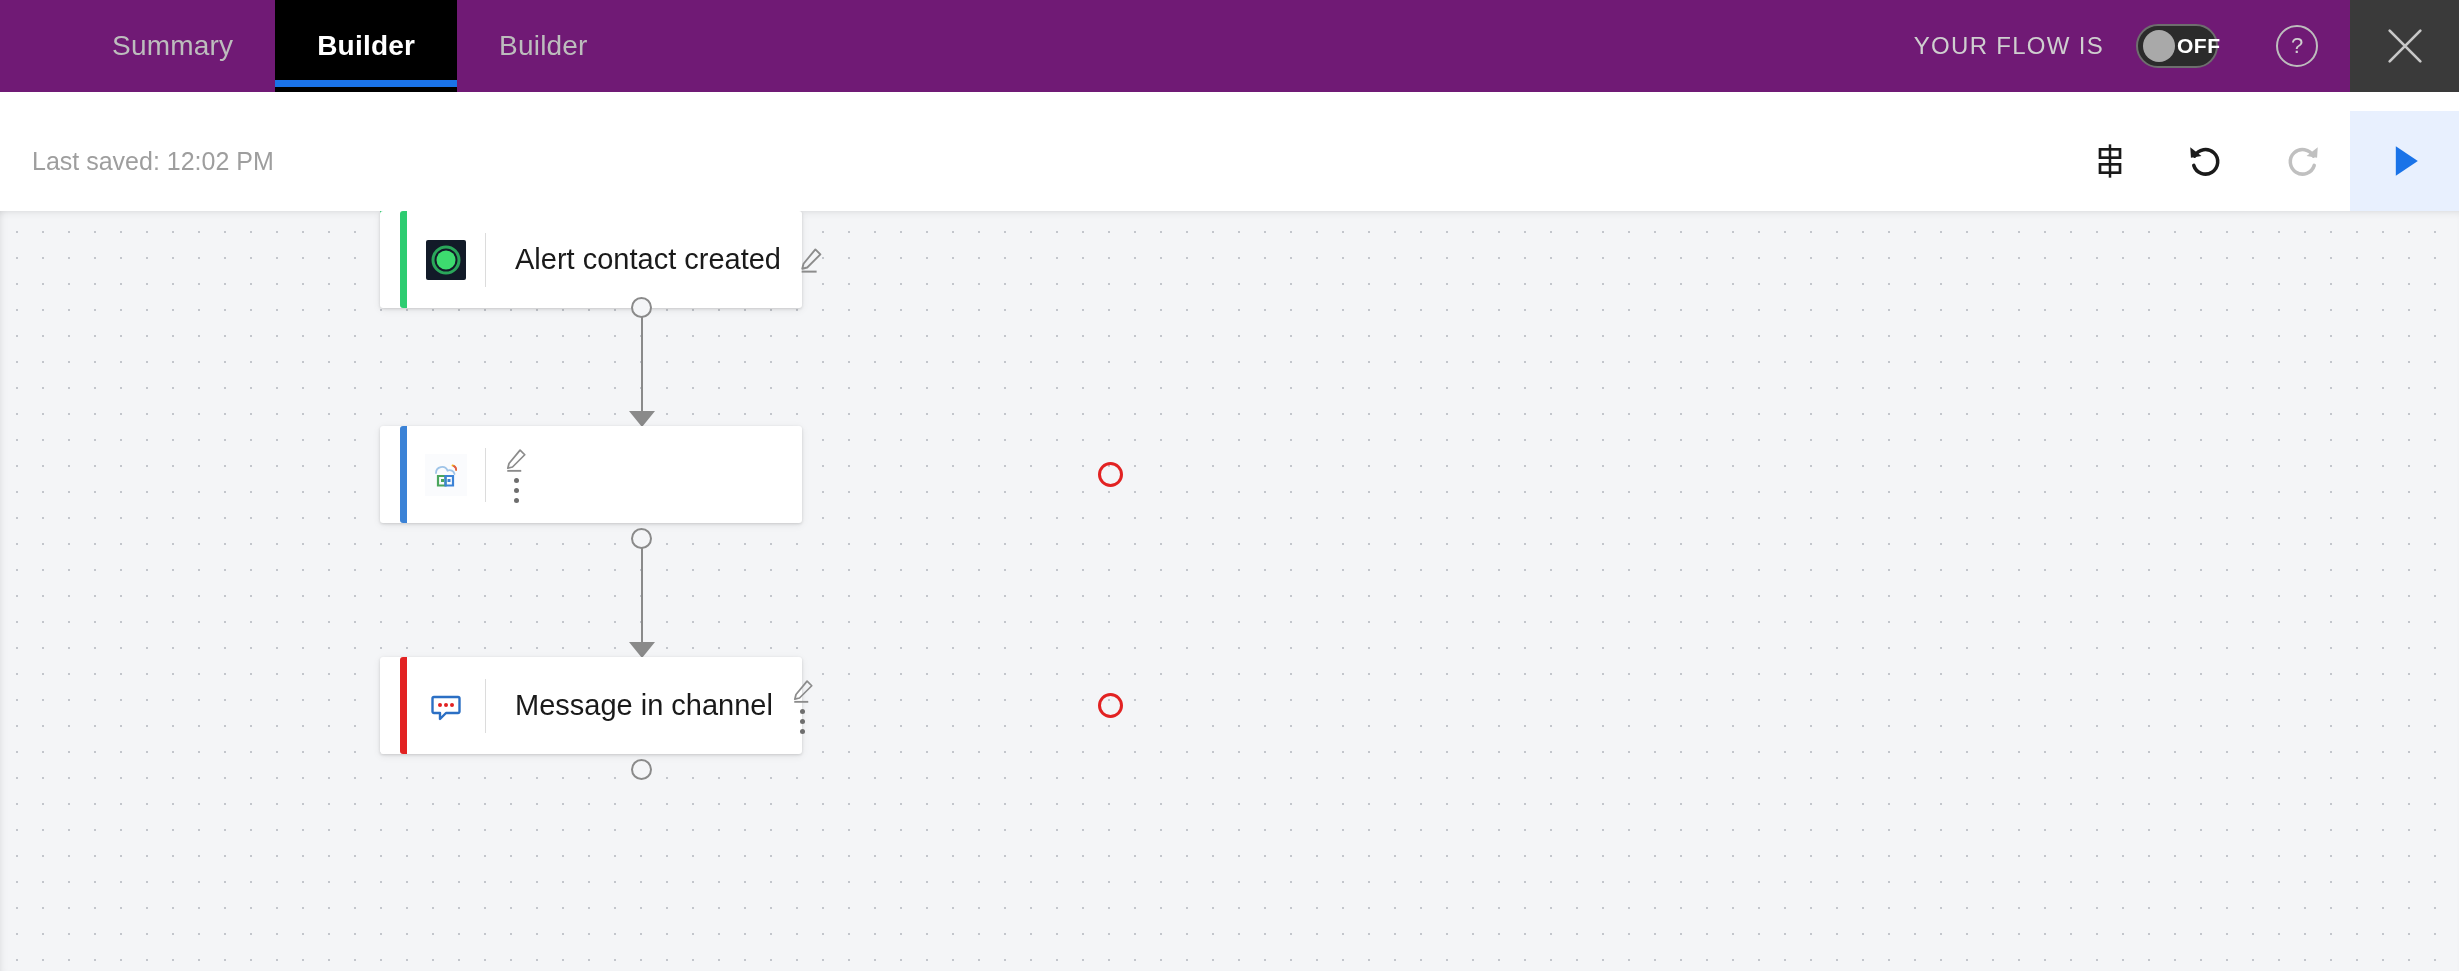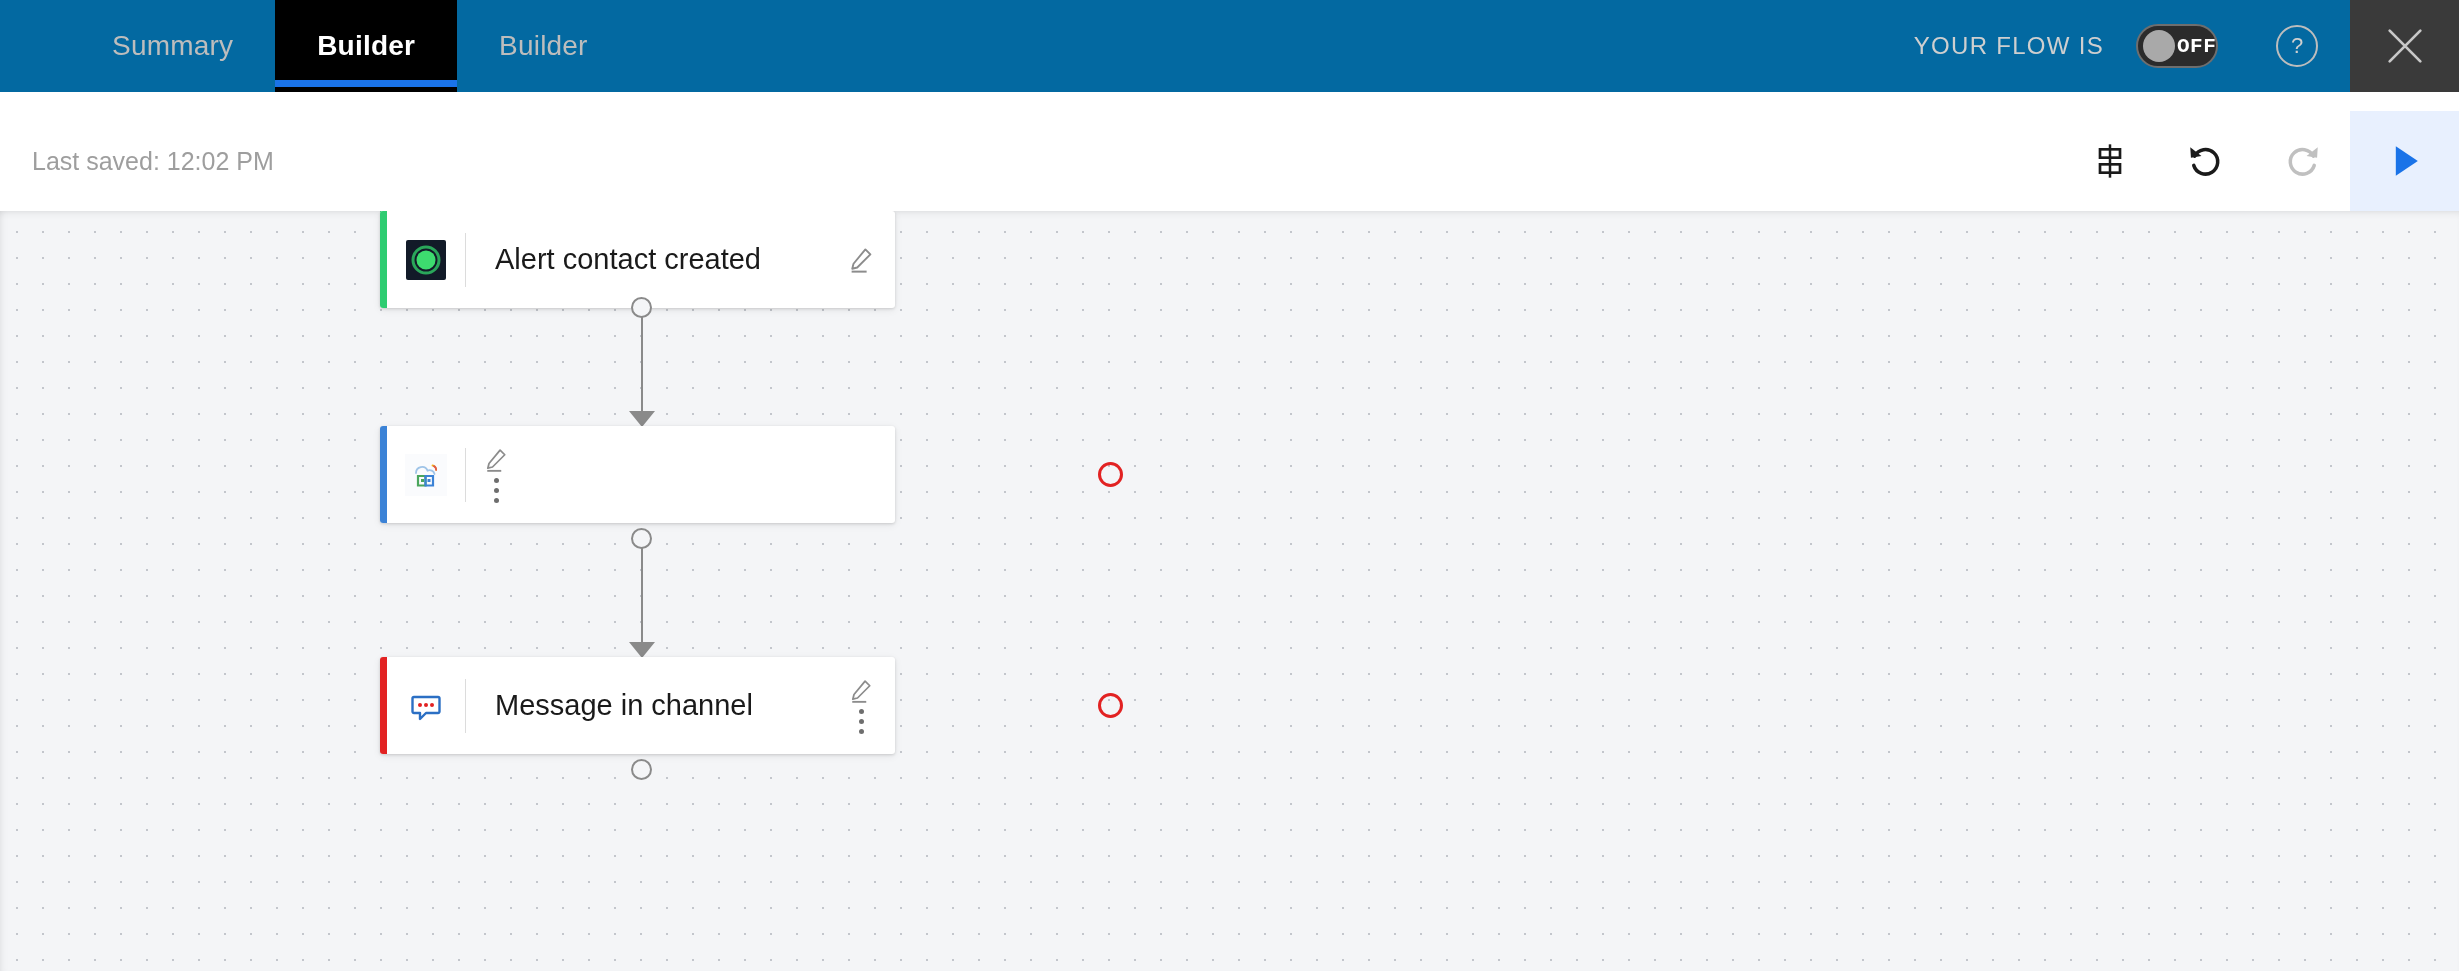--- a/index.html
+++ b/index.html
@@ -8,21 +8,21 @@
     font-family:"Liberation Sans", sans-serif;
     background:#ffffff;
     overflow:hidden;
   }
   .app { position:relative; width:2459px; height:971px; display:flex; flex-direction:column; }
 
   
   .header {
     position:relative;
     height:92px;
-    background:#0369a1;
+    background:#701a75;
     display:flex;
     align-items:stretch;
     flex:none;
   }
   .tabs { display:flex; align-items:stretch; padding-left:70px; }
   .tab {
     position:relative;
     display:flex; align-items:center; justify-content:center;
     padding:0 42px;
     font-size:28px;
@@ -55,21 +55,21 @@
     display:flex; align-items:center;
     padding:0 5px;
     cursor:pointer; position:relative;
   }
   .toggle-knob {
     width:32px; height:32px; border-radius:50%;
     background:#a9a9a9; flex:none;
   }
   .toggle-text {
     font-size:21px; font-weight:bold; color:#ffffff;
-    margin-left:2px; letter-spacing:.5px;font-family:Liberation Mono, monospace;
+    margin-left:2px; letter-spacing:.5px;
   }
   .help-btn {
     display:flex; align-items:center; justify-content:center;
     padding:0 32px; cursor:pointer;
   }
   .help-circle {
     width:42px; height:42px; border-radius:50%;
     border:2px solid #bdbdbd;
     display:flex; align-items:center; justify-content:center;
     font-size:22px; color:#cfcfcf;
@@ -117,25 +117,25 @@
     background-size:26px 26px;
     background-position:4px 8px;
     overflow:hidden;
     box-shadow: inset 0 6px 9px -6px rgba(0,0,0,.13),
                 inset 7px 0 9px -7px rgba(0,0,0,.10);
   }
 
   
   .node {
     position:absolute;
-    width:515px; height:97px;
+    width:422px; height:97px;
     background:#ffffff;
     border-radius:3px;
     box-shadow:0 1px 3px rgba(0,0,0,.14), 0 2px 9px rgba(0,0,0,.07);
-    display:flex; align-items:center;
+    display:flex; align-items:center;padding-left:20px;
   }
   .node-accent {
     width:7px; align-self:stretch; flex:none; border-radius:3px 0 0 3px;
   }
   .node-icon-wrap {
     width:78px; flex:none;
     display:flex; align-items:center; justify-content:center;
   }
   .node-divider {
     width:1px; height:54px; background:#dcdcdc; flex:none;

